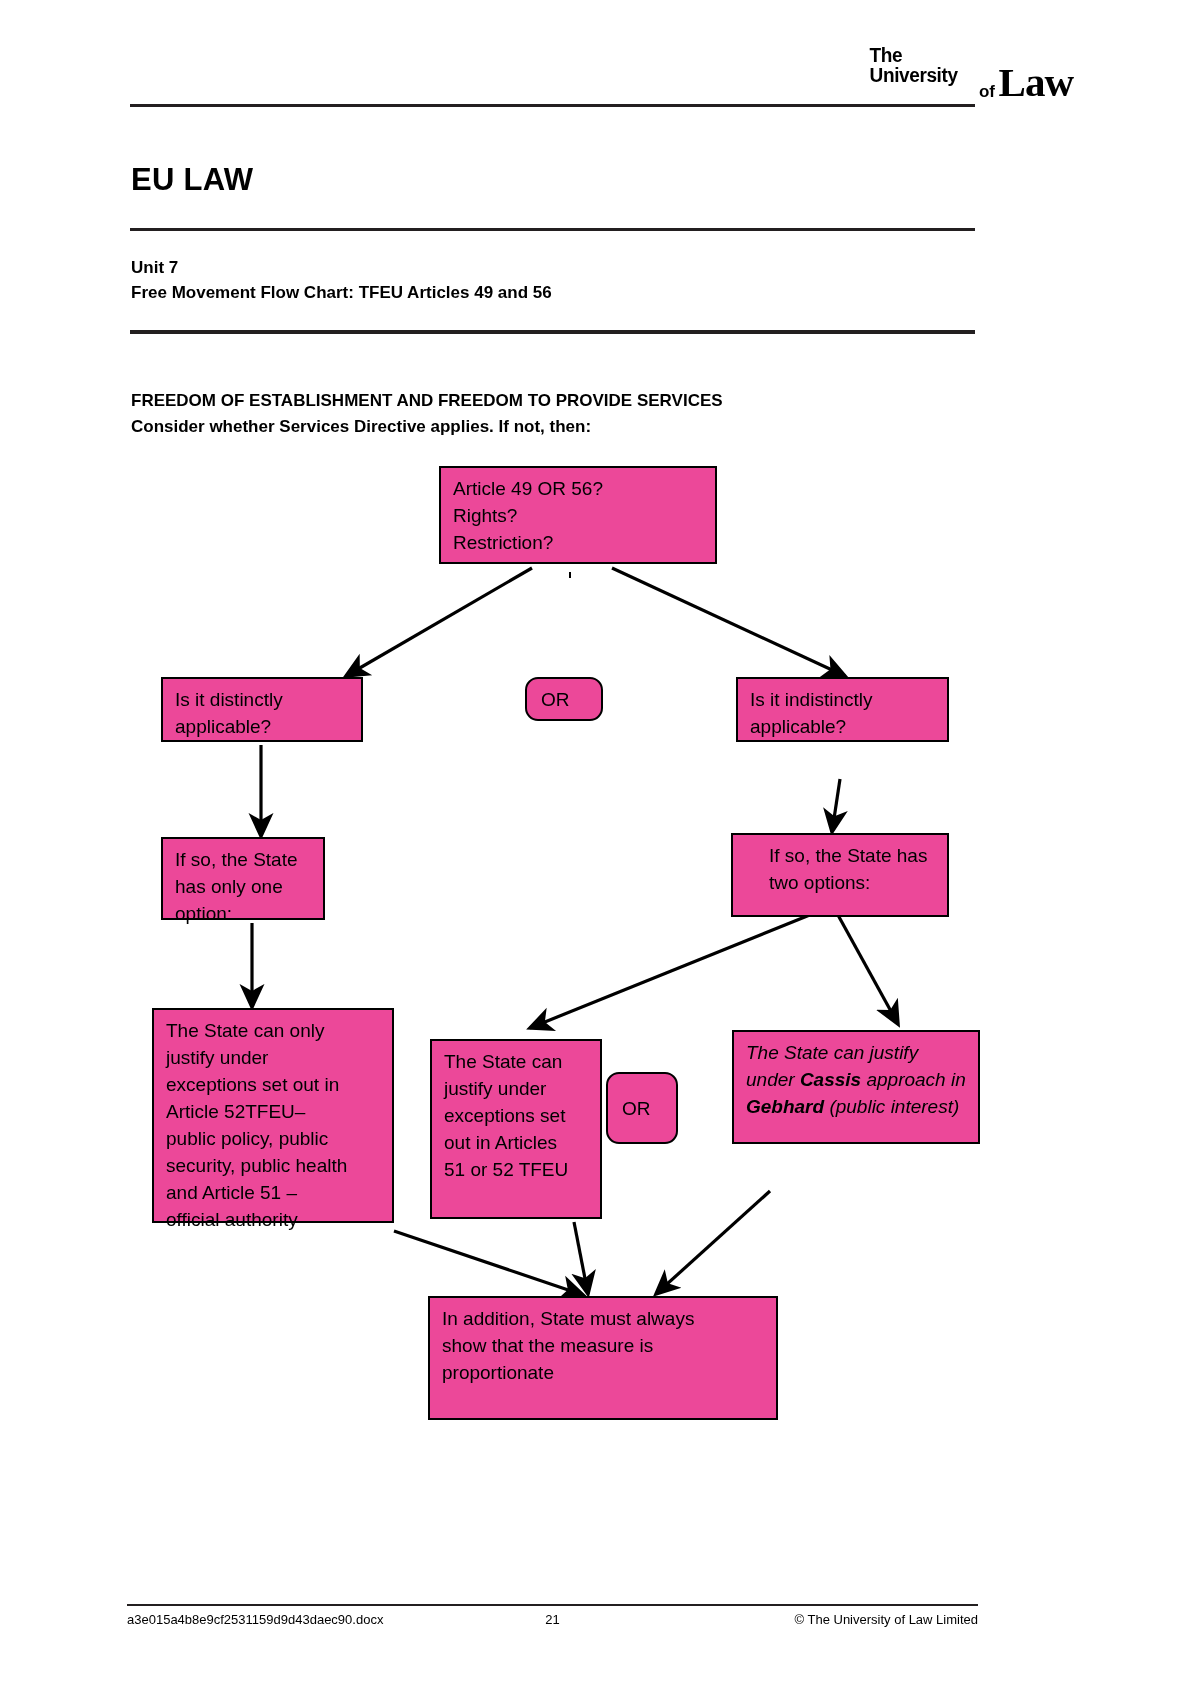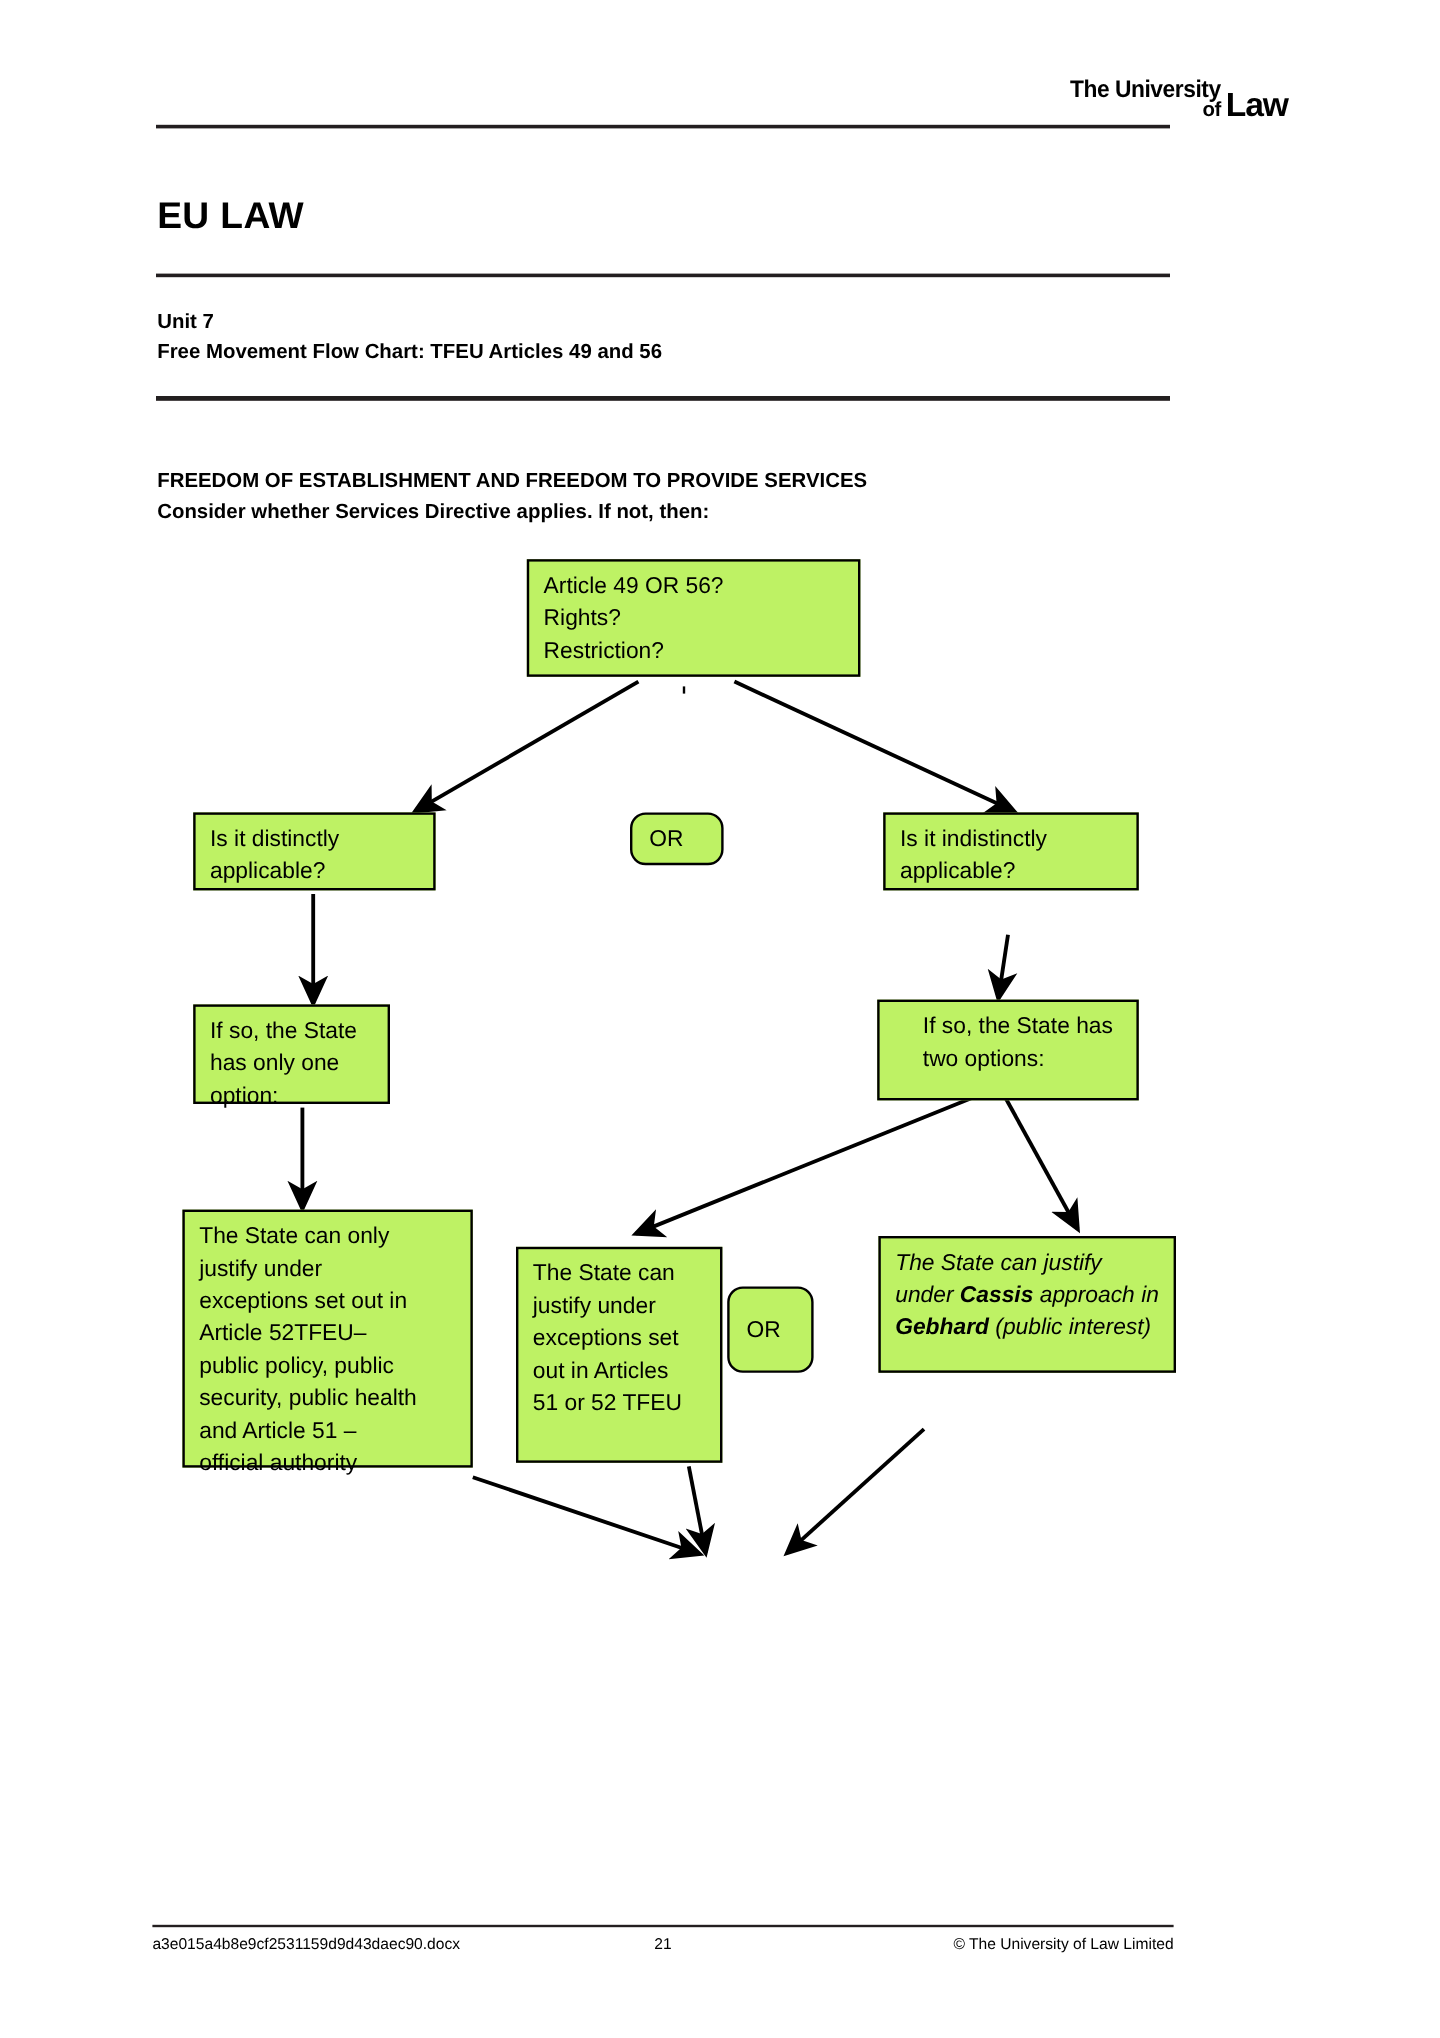--- a/index.html
+++ b/index.html
@@ -23,21 +23,21 @@
   .logo-row{display:flex;align-items:flex-end;}
   .logo-left{display:flex;flex-direction:column;align-items:flex-end;margin-right:4px;}
   .logo-the{
     font-weight:bold;font-size:20px;letter-spacing:-0.4px;
     transform:scaleX(0.95);transform-origin:right bottom;
   }
   .logo-of{
     font-weight:bold;font-size:17px;letter-spacing:-0.3px;margin-top:-2px;
   }
   .logo-law{
-    font-weight:bold;font-size:28px;letter-spacing:-1px;line-height:0.82;
+    font-weight:bold;font-size:41px;letter-spacing:-1px;line-height:0.82;font-family:Liberation Serif, serif;
   }
 
   .rule{position:absolute;background:#231f20;}
   .rule-top{left:130px;top:104px;width:845px;height:3px;}
   .rule-mid{left:130px;top:228px;width:845px;height:3px;}
   .rule-low{left:130px;top:330px;width:845px;height:4px;}
   .rule-foot{left:127px;top:1604px;width:851px;height:2px;}
 
   .title-eulaw{
     position:absolute;left:131px;top:162px;
@@ -50,21 +50,21 @@
   .intro{
     position:absolute;left:131px;top:388px;
     font-size:17px;font-weight:bold;line-height:1.55;
   }
 
   
   .box{
     position:absolute;
     border:2px solid #000;
     box-sizing:border-box;
-    background:#bef264;
+    background:#ec4899;
     font-size:19px;
     line-height:1.42;
     color:#000;
     padding:8px 10px 6px 12px;
   }
   .box.center{display:flex;align-items:center;justify-content:flex-start;padding-left:14px;border-radius:13px;}
   .b-top      {left:439px; top:466px;  width:278px; height:98px;}
   .b-distinct {left:161px; top:677px;  width:202px; height:65px;}
   .b-or1      {left:525px; top:677px;  width:78px;  height:44px;}
   .b-indist   {left:736px; top:677px;  width:213px; height:65px;}
@@ -197,20 +197,25 @@
     <div>out in Articles</div>
     <div>51 or 52 TFEU</div>
   </div>
 
   <div class="box b-or2 center">OR</div>
 
   <div class="box b-right">
     <span>The State can justify under </span><b>Cassis</b><span> approach in </span><b>Gebhard</b><span> (public interest)</span>
   </div>
 
+  <div class="box b-bottom">
+    <div>In addition, State must always</div>
+    <div>show that the measure is</div>
+    <div>proportionate</div>
+  </div>
 
   <div class="rule rule-foot"></div>
   <div class="footer">
     <span class="f-left">a3e015a4b8e9cf2531159d9d43daec90.docx</span>
     <span class="f-mid">21</span>
     <span class="f-right">© The University of Law Limited</span>
   </div>
 
 </div>
 

